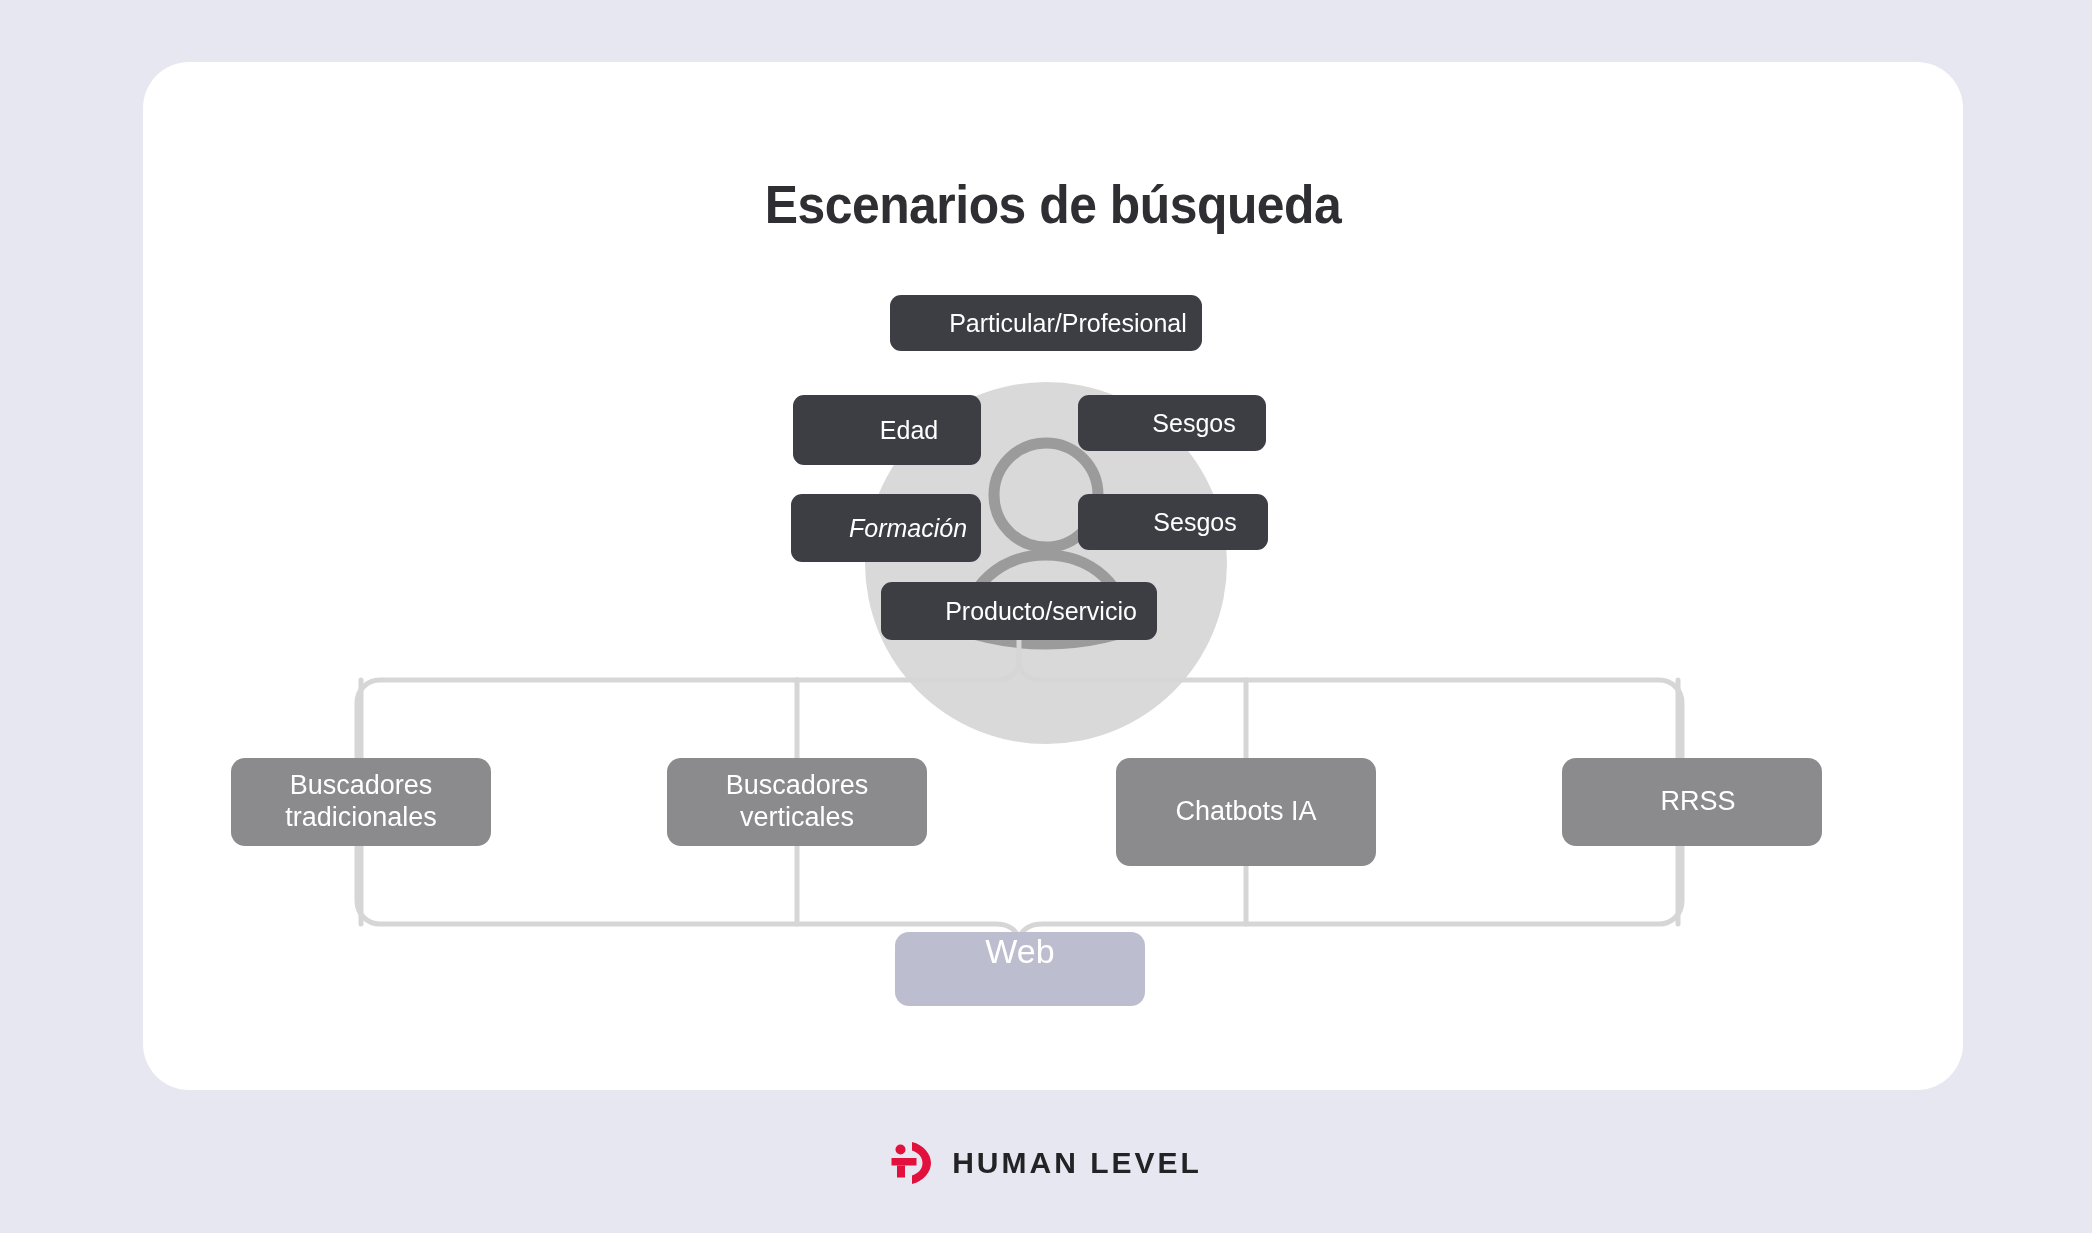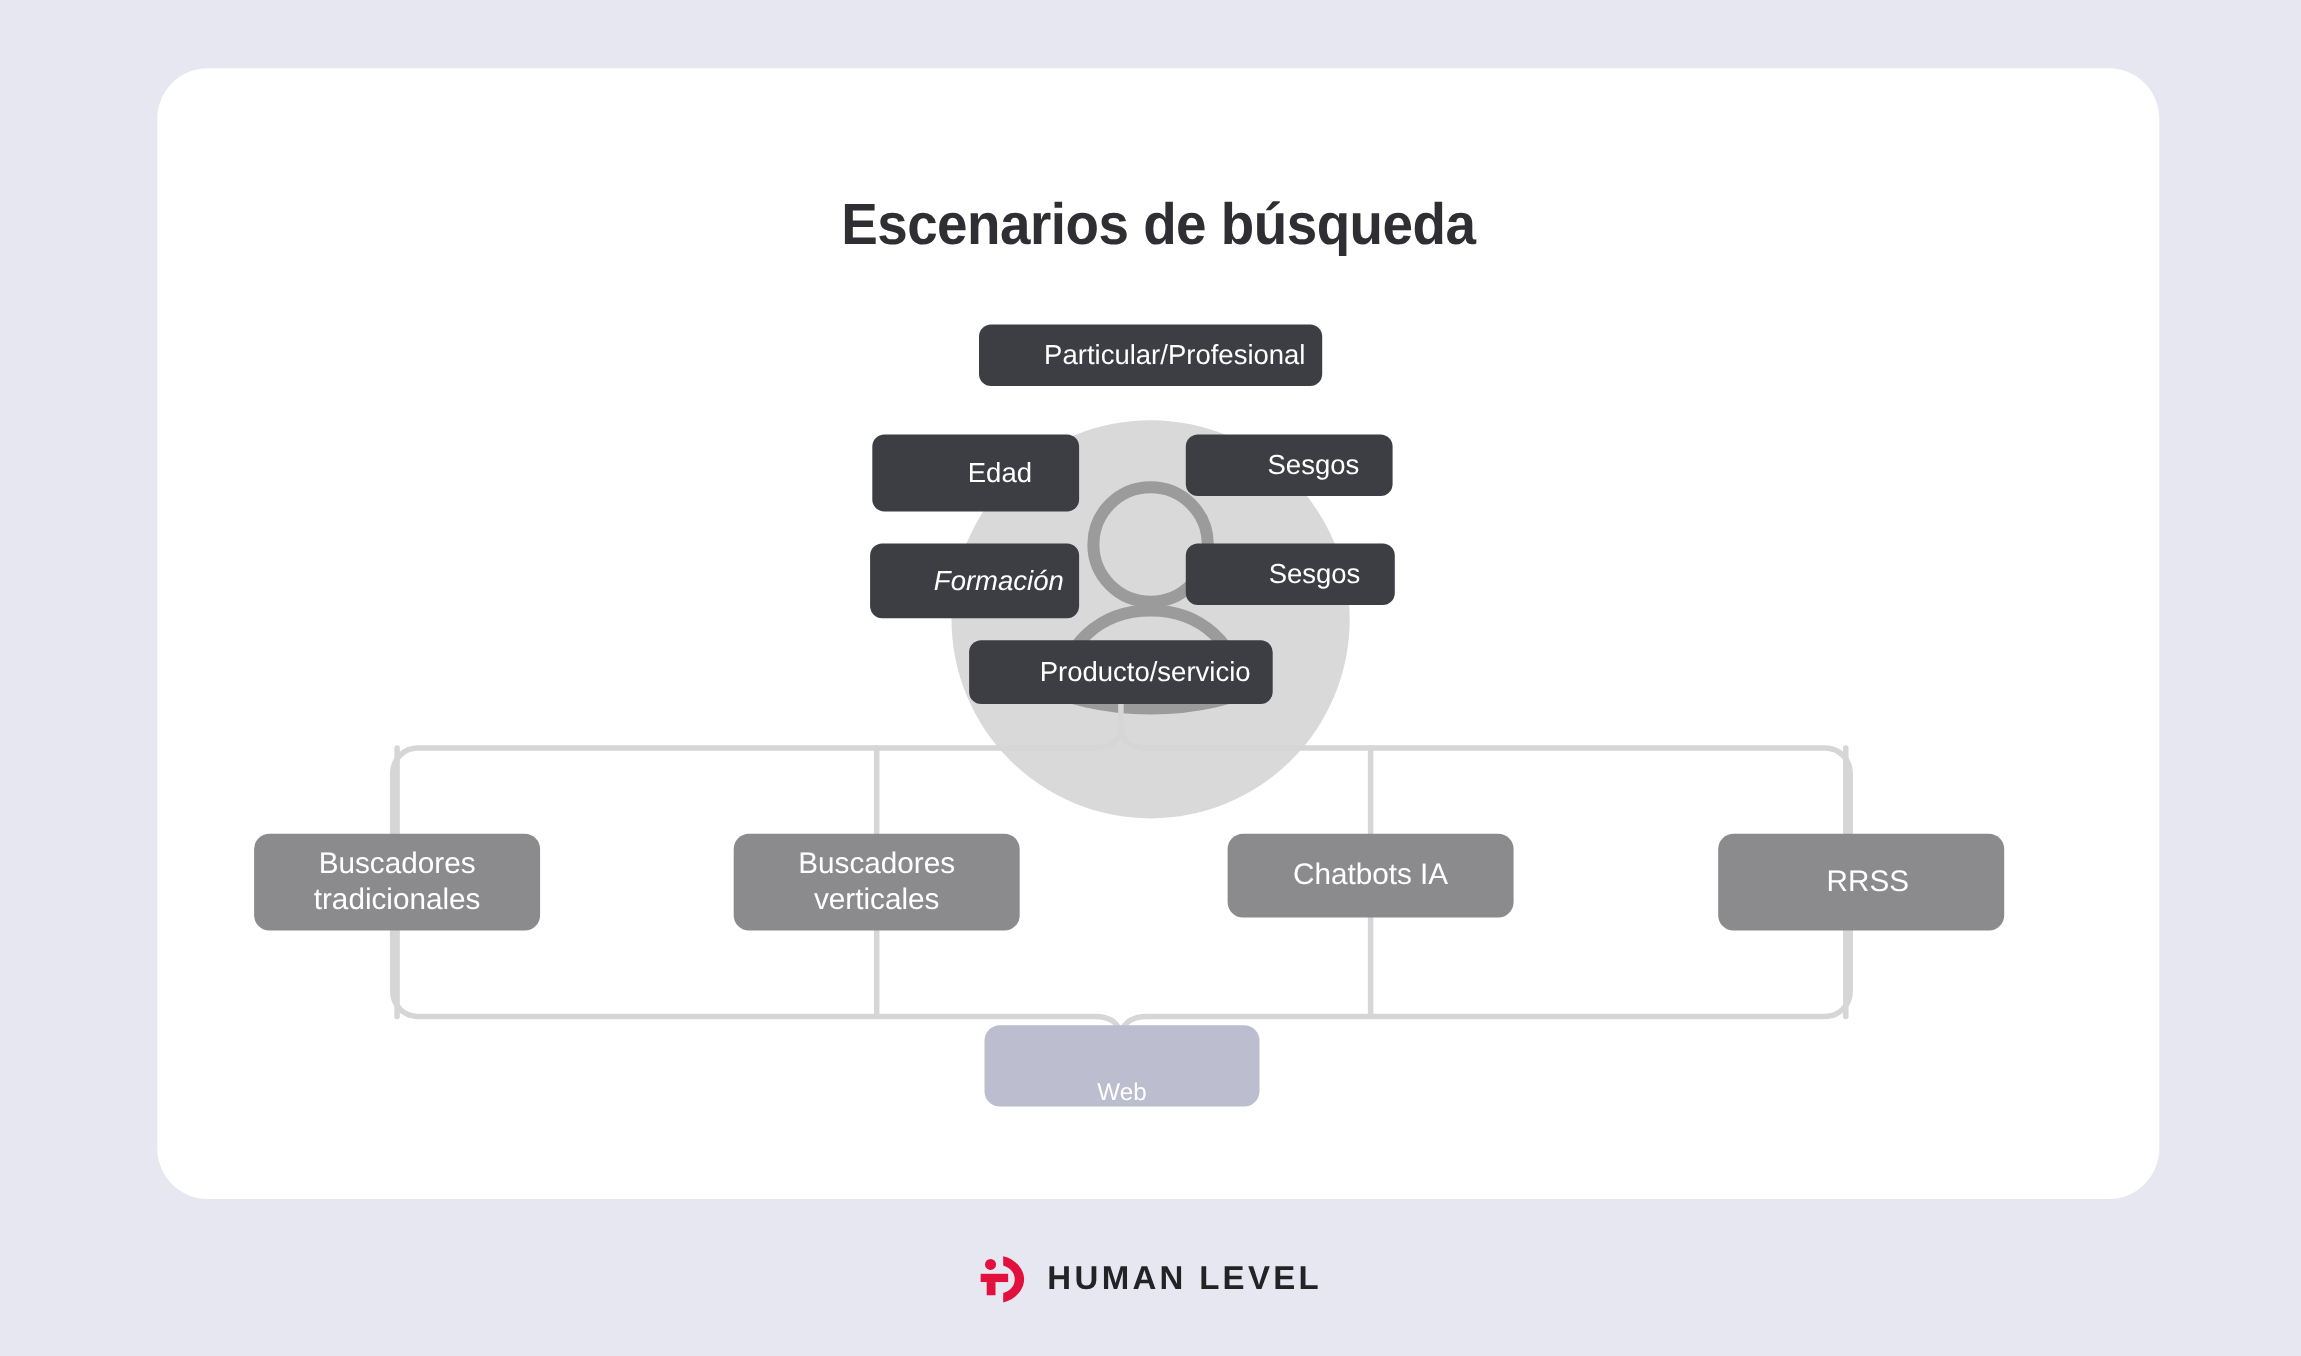--- a/index.html
+++ b/index.html
@@ -103,36 +103,36 @@
     line-height: 1.18;
     display: flex;
     align-items: center;
     justify-content: center;
     text-align: center;
     box-sizing: border-box;
     z-index: 5;
   }
   #ch-tradicionales { left: 88px;  top: 696px; width: 260px; height: 88px; }
   #ch-verticales    { left: 524px; top: 696px; width: 260px; height: 88px; }
-  #ch-chatbots      { left: 973px; top: 696px; width: 260px; height: 76px; }
+  #ch-chatbots      { left: 973px; top: 696px; width: 260px; height: 108px; }
   #ch-rrss          { left: 1419px;top: 696px; width: 260px; height: 88px; padding-left: 12px; }
 
   
   #web-box {
     position: absolute;
     left: 752px;
     top: 870px;
     width: 250px;
     height: 74px;
     background: #bcbdce;
     color: #ffffff;
     border-radius: 14px;
-    font-size: 22px;
-    display: flex;
-    align-items: flex-end;
+    font-size: 34px;
+    display: flex;
+    align-items: flex-start;
     justify-content: center;
     box-sizing: border-box;
     z-index: 5;
   }
 
   
   #logo {
     position: absolute;
     left: 0;
     top: 1140px;

